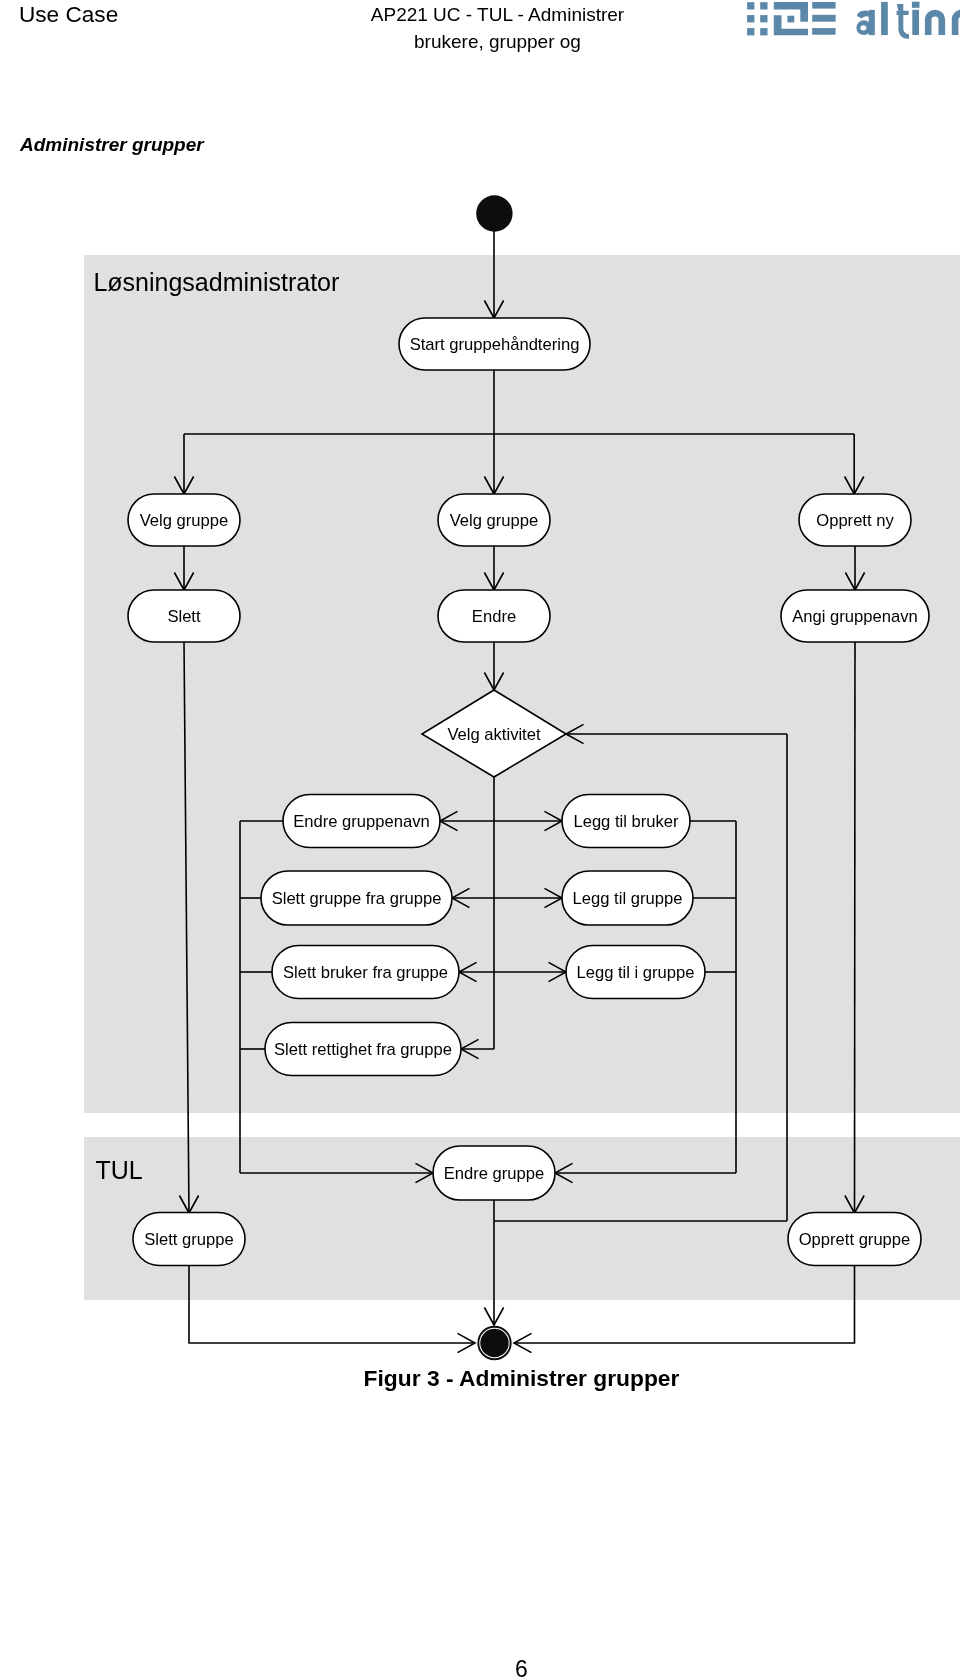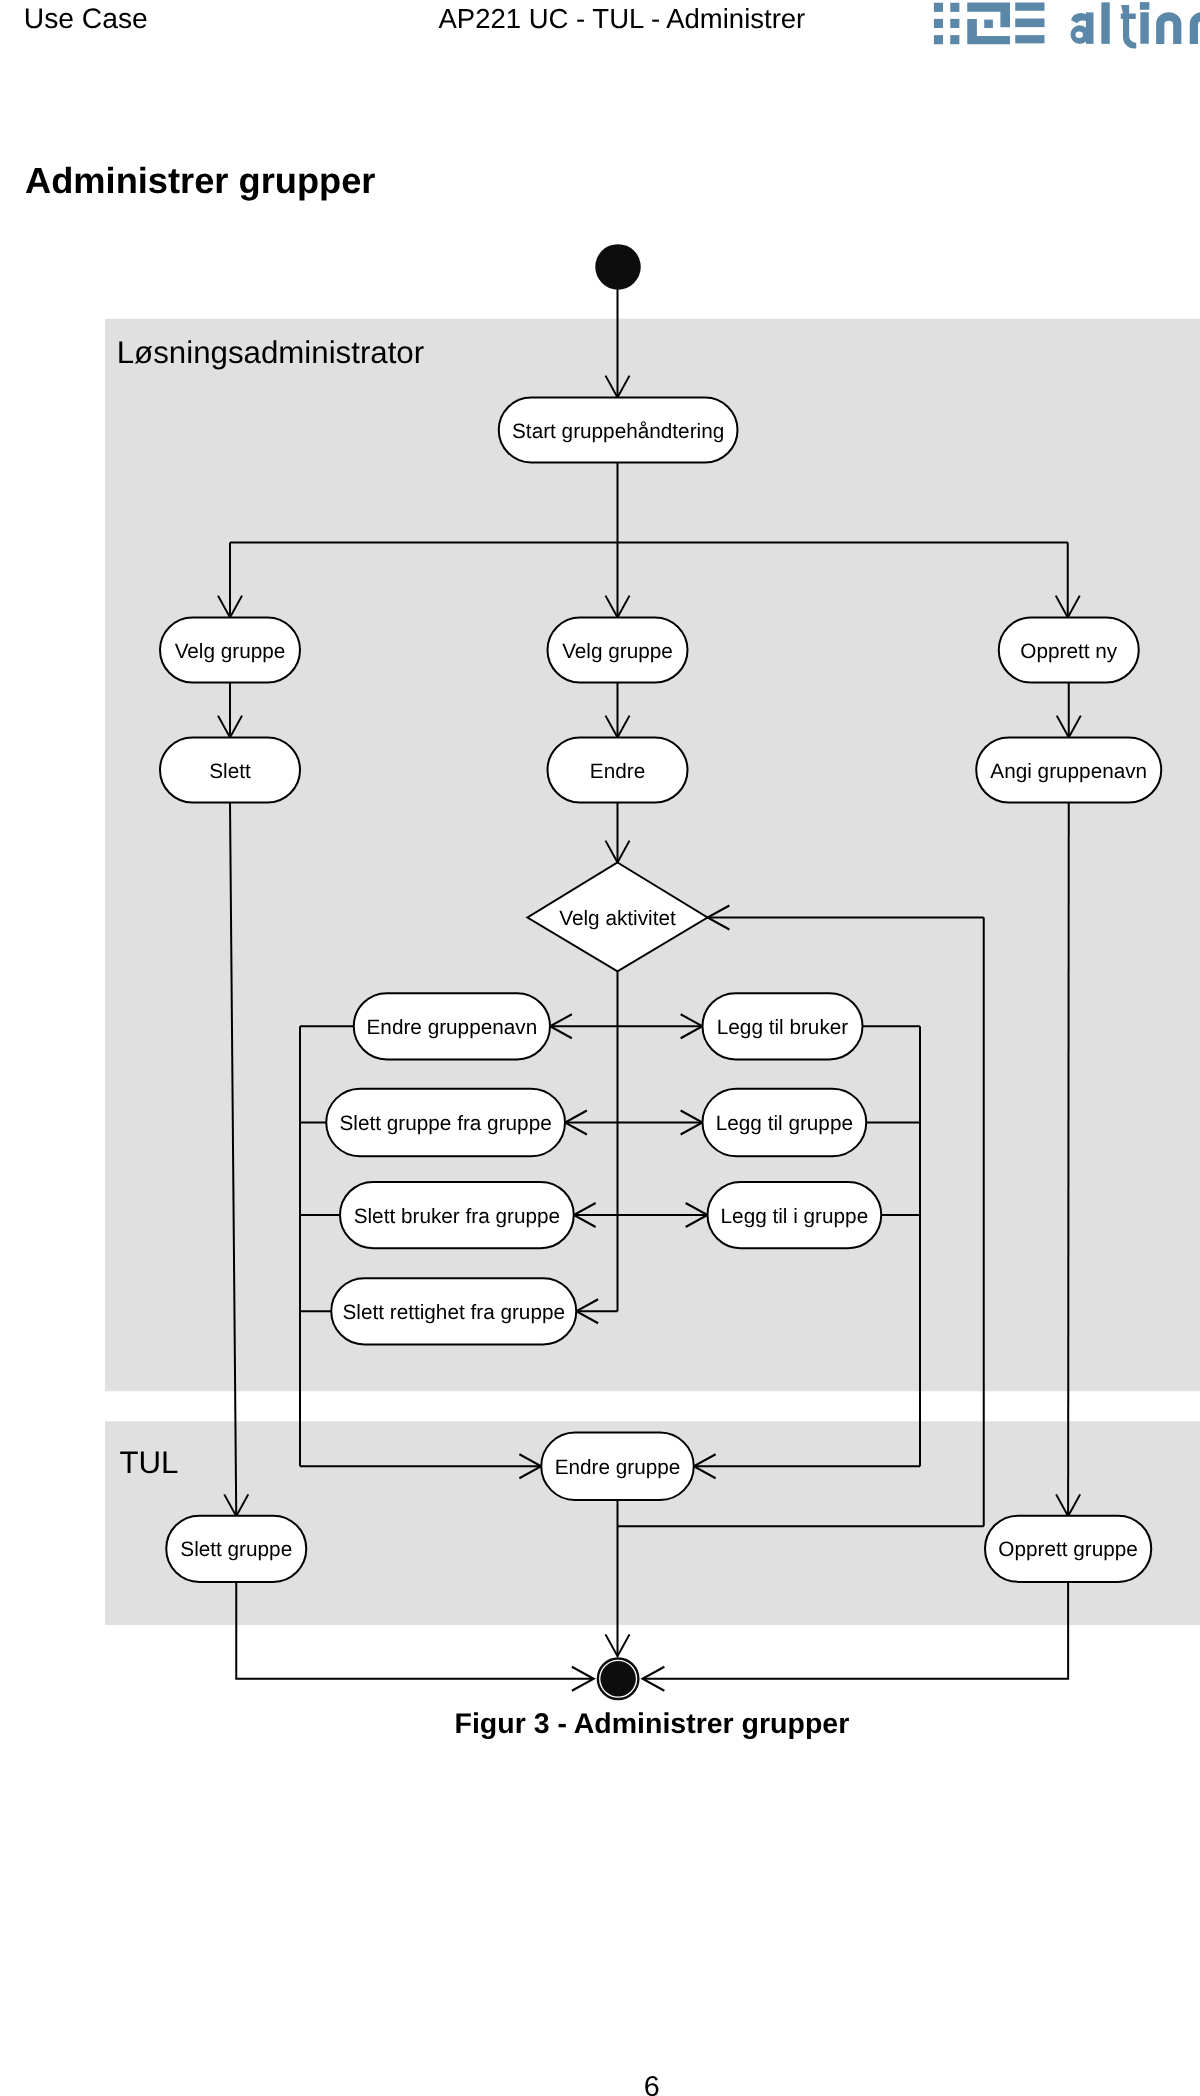--- a/index.html
+++ b/index.html
@@ -6,26 +6,26 @@
   html,body{margin:0;padding:0;background:#fff;}
   body{width:960px;height:1677px;position:relative;overflow:hidden;
        font-family:"Liberation Sans", sans-serif; color:#000;
        -webkit-font-smoothing:antialiased;}
   .page{position:absolute;left:16px;top:0;width:960px;height:1619px;}
 
   
   .hdr-left{position:absolute;left:3px;top:1px;font-size:22.6px;line-height:28px;
             letter-spacing:0px;white-space:nowrap;}
   .hdr-center{position:absolute;left:229px;top:2px;width:505px;text-align:center;
-              font-size:22px;line-height:26.5px;font-weight:normal;}
+              font-size:19px;line-height:26.5px;font-weight:normal;}
   .logo{position:absolute;left:0;top:0;width:960px;height:45px;}
 
   
-  .doc-title{position:absolute;left:4px;top:129px;font-size:29px;font-weight:bold;
-             line-height:32px;white-space:nowrap;}
+  .doc-title{position:absolute;left:4px;top:129px;font-size:19px;font-weight:bold;
+             font-style:italic;line-height:32px;white-space:nowrap;}
 
   
   .diagram{position:absolute;left:0;top:0;width:960px;height:1677px;}
 
 
   
   svg.diagram text{font-family:"Liberation Sans", sans-serif;fill:#000;}
   text.nlbl{font-size:16.6px;text-anchor:middle;dominant-baseline:alphabetic;}
   text.lane{font-size:25.0px;}
   
@@ -37,20 +37,21 @@
 </style>
 </head>
 <body>
 
 <div class="page">
 
   <div class="hdr-left">Use Case</div>
 
   <div class="hdr-center">
     <div>AP221 UC - TUL - Administrer</div>
+    <div>brukere, grupper og</div>
   </div>
 
     <svg class="logo" width="960" height="45" viewBox="0 0 960 45" xmlns="http://www.w3.org/2000/svg">
     <g fill="#5b87a8">
       <rect x="731.1" y="2.2" width="7.3" height="7.3"></rect>
       <rect x="731.1" y="15.1" width="7.3" height="7.3"></rect>
       <rect x="731.1" y="28.1" width="7.3" height="7.3"></rect>
       <rect x="744.2" y="2.2" width="7.3" height="7.3"></rect>
       <rect x="744.2" y="15.1" width="7.3" height="7.3"></rect>
       <rect x="744.2" y="28.1" width="7.3" height="7.3"></rect>

